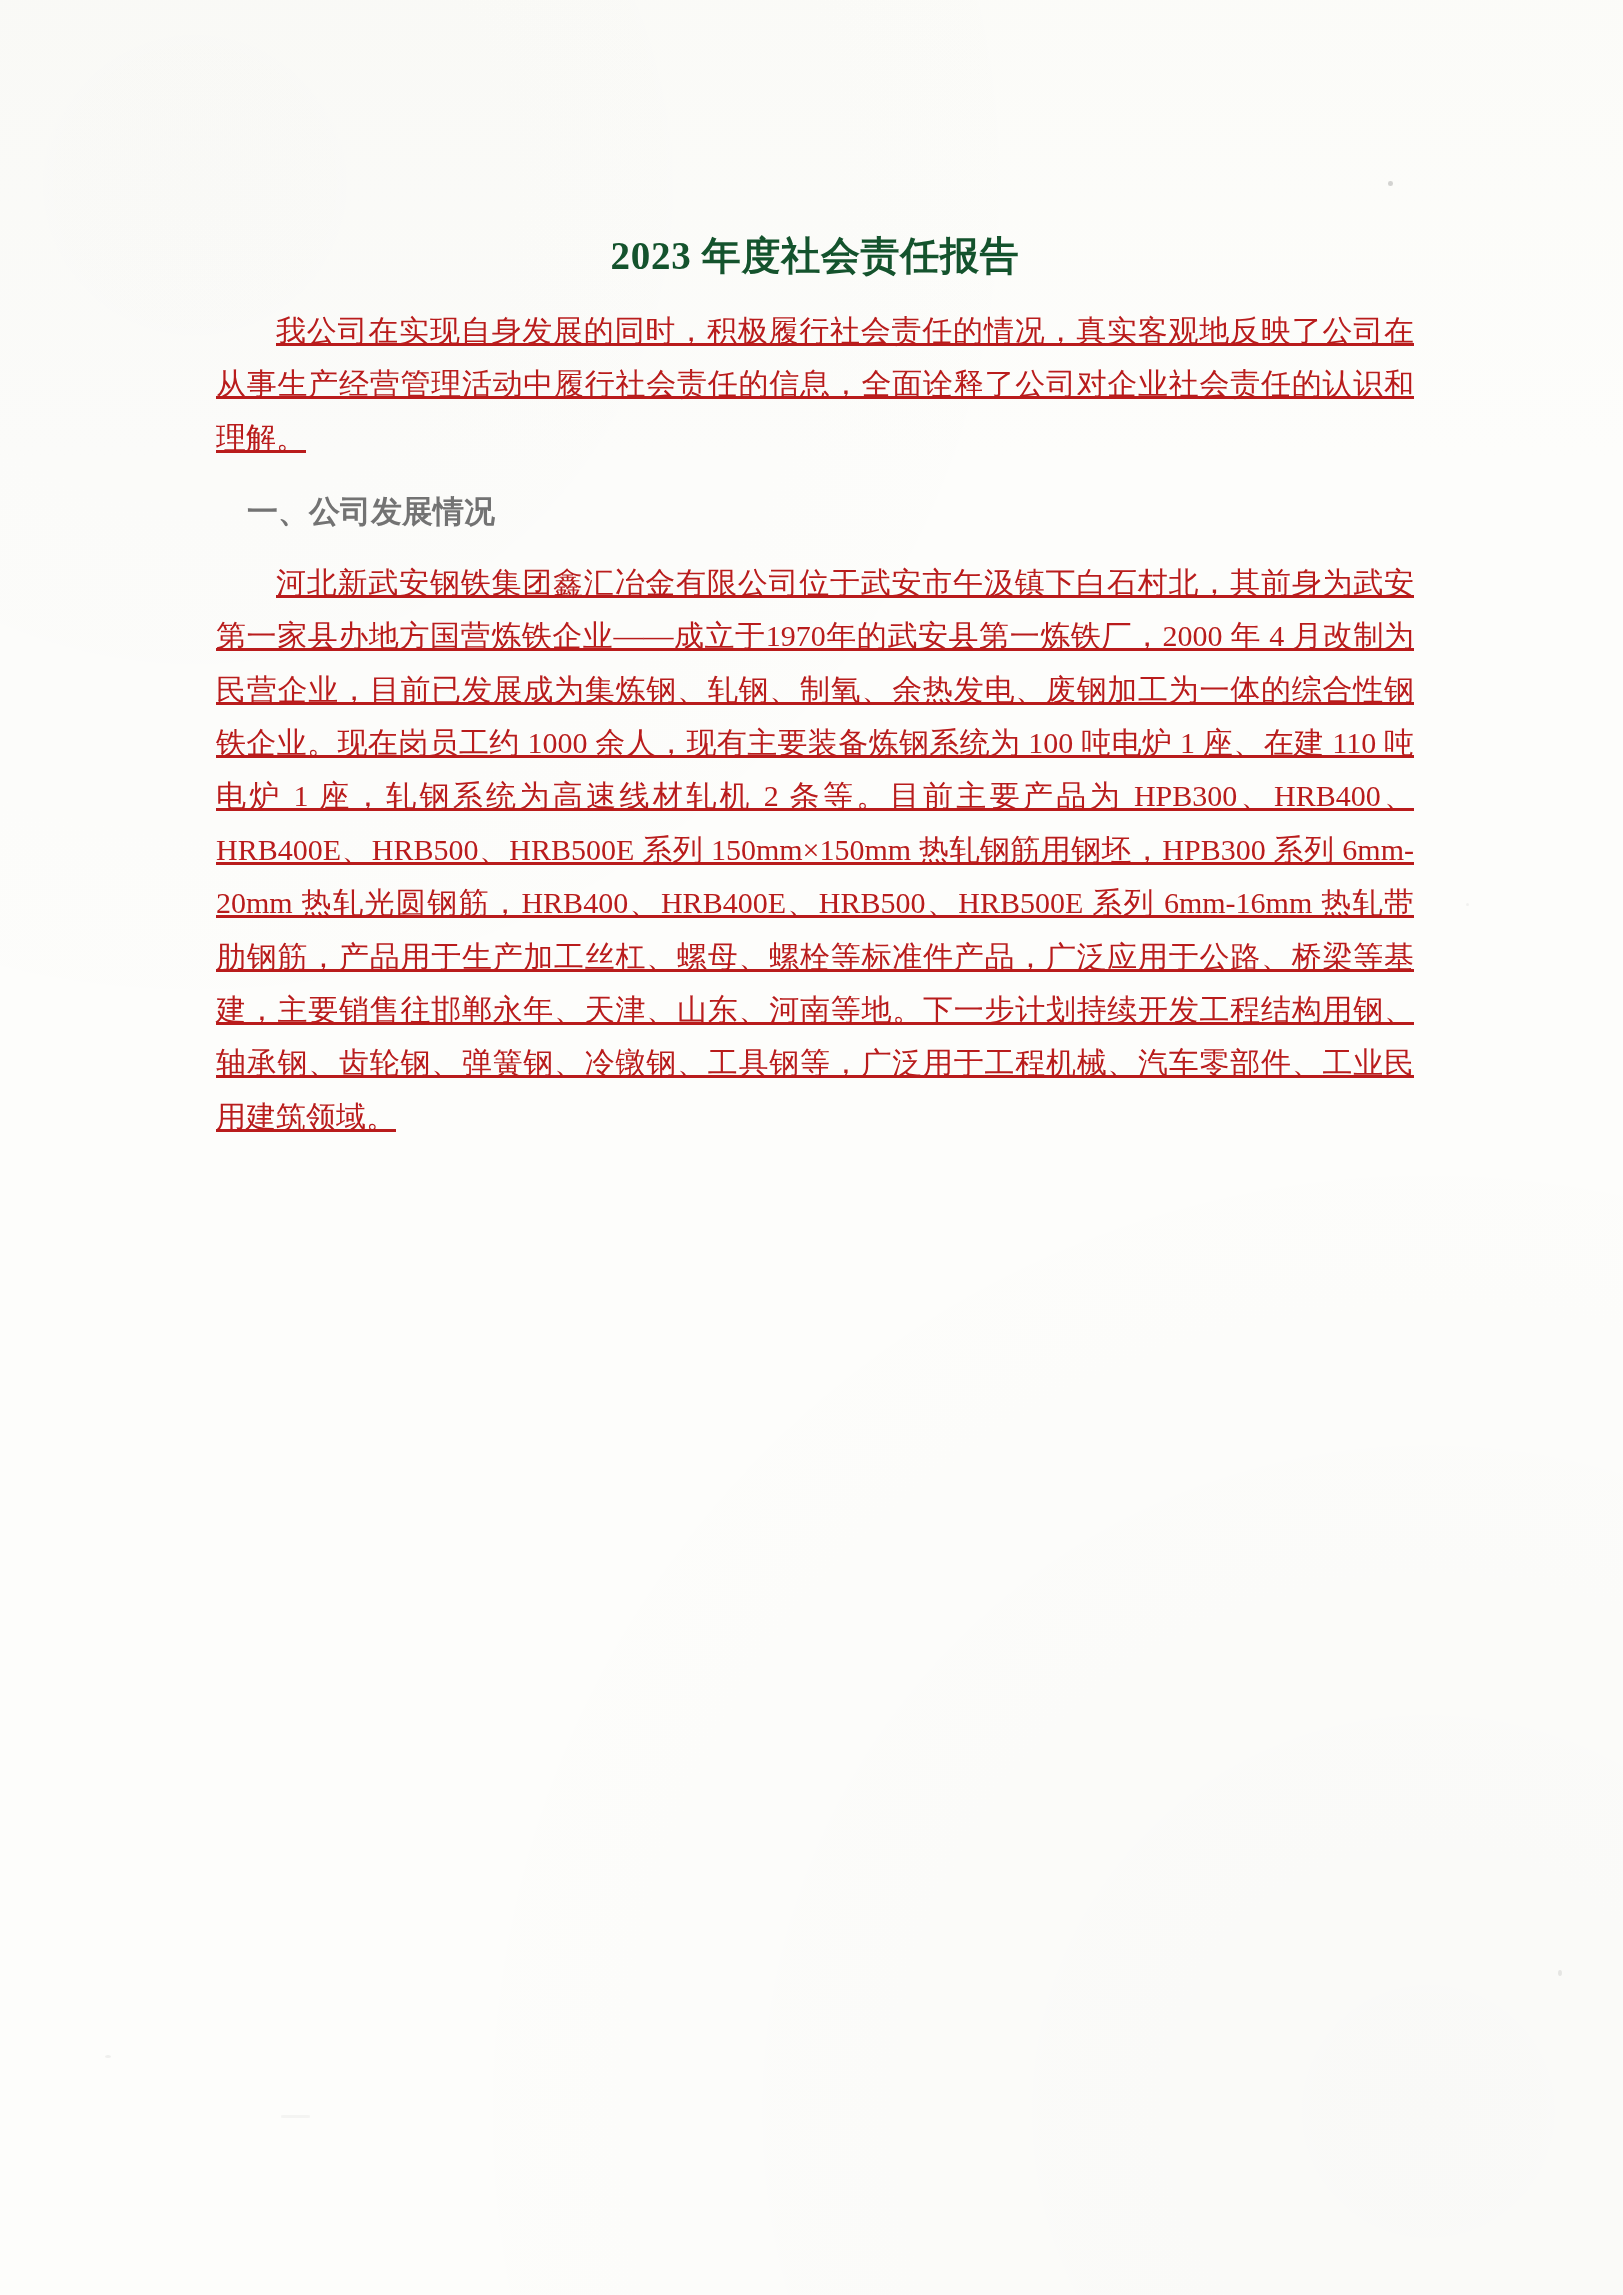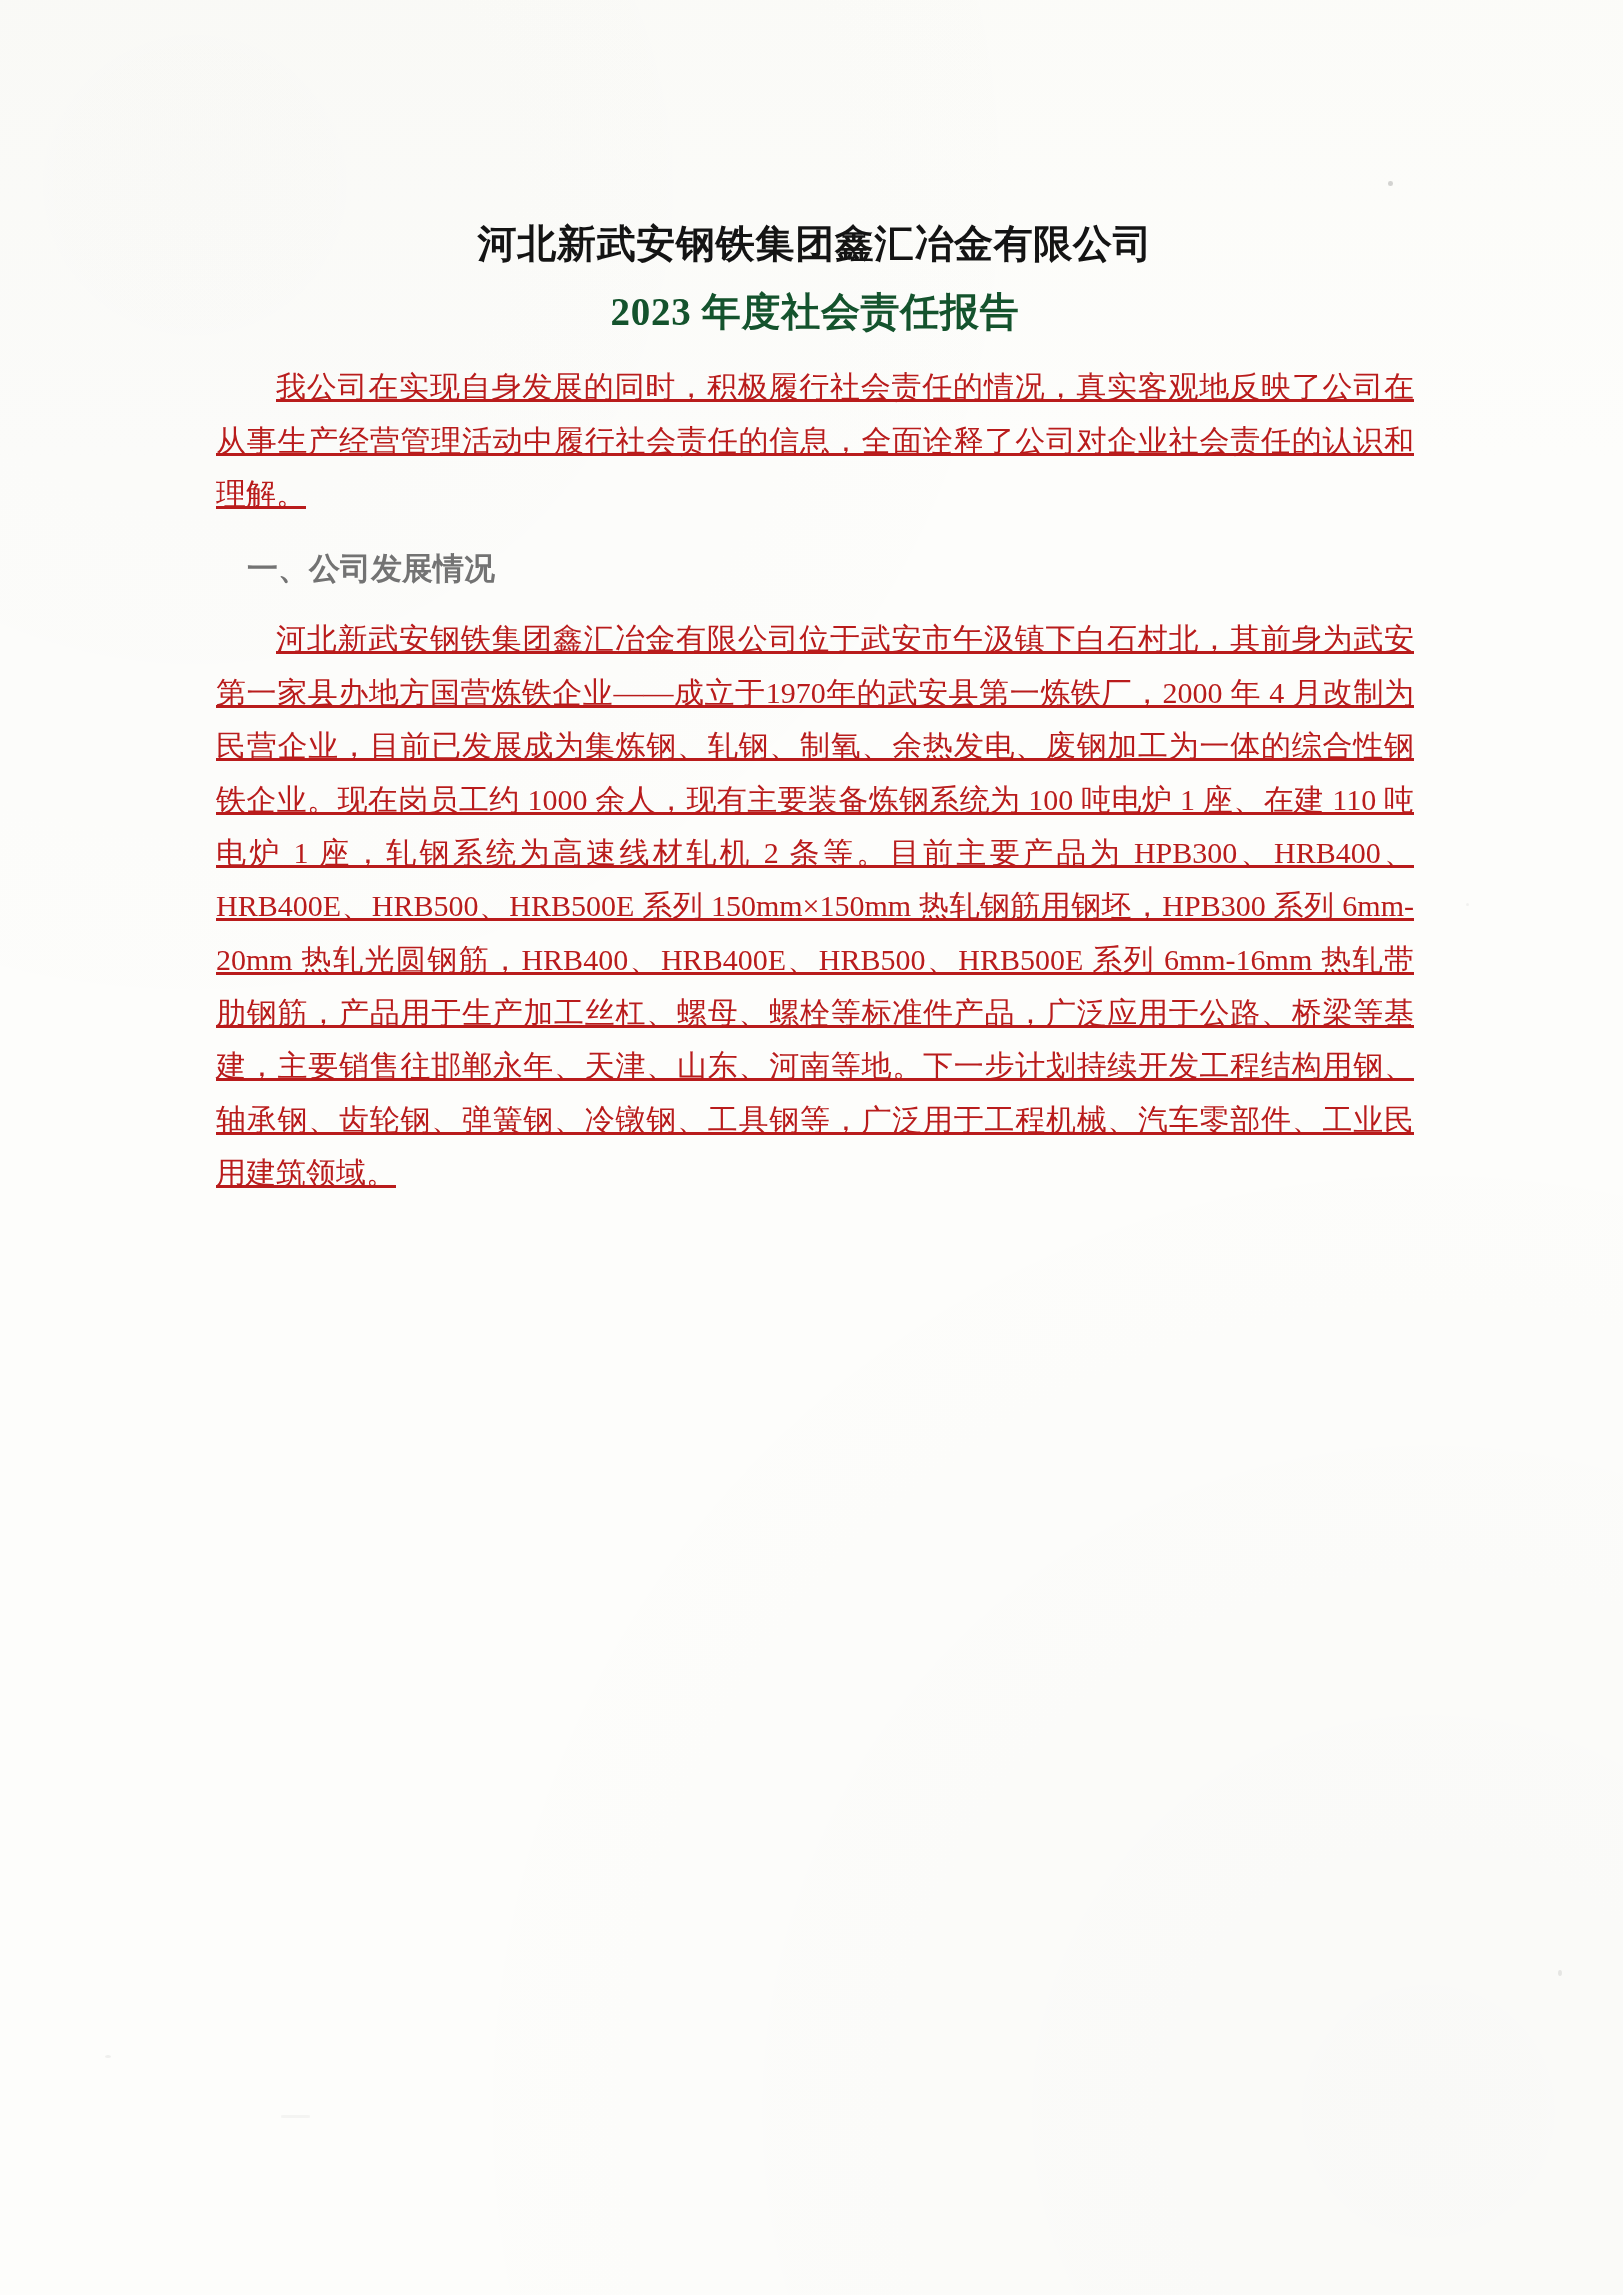--- a/index.html
+++ b/index.html
@@ -106,21 +106,20 @@
   <div class="paper-noise"></div>
 
   <div class="speck s1"></div>
   <div class="speck s2"></div>
   <div class="speck s3"></div>
   <div class="speck s4"></div>
   <div class="speck s5"></div>
 
   <div class="content">
 
-    <h1 class="doc-title">河北新武安钢铁集团鑫汇冶金有限公司</h1>
 
     <h1 class="doc-title-line2">2023 年度社会责任报告</h1>
 
     <p class="para">我公司在实现自身发展的同时，积极履行社会责任的情况，真实客观地反映了公司在从事生产经营管理活动中履行社会责任的信息，全面诠释了公司对企业社会责任的认识和理解。</p>
 
     <h2 class="section-heading">一、公司发展情况</h2>
 
     <p class="para tight">河北新武安钢铁集团鑫汇冶金有限公司位于武安市午汲镇下白石村北，其前身为武安第一家县办地方国营炼铁企业——成立于1970年的武安县第一炼铁厂，2000 年 4 月改制为民营企业，目前已发展成为集炼钢、轧钢、制氧、余热发电、废钢加工为一体的综合性钢铁企业。现在岗员工约 1000 余人，现有主要装备炼钢系统为 100 吨电炉 1 座、在建 110 吨电炉 1 座，轧钢系统为高速线材轧机 2 条等。目前主要产品为 HPB300、HRB400、HRB400E、HRB500、HRB500E 系列 150mm×150mm 热轧钢筋用钢坯，HPB300 系列 6mm-20mm 热轧光圆钢筋，HRB400、HRB400E、HRB500、HRB500E 系列 6mm-16mm 热轧带肋钢筋，产品用于生产加工丝杠、螺母、螺栓等标准件产品，广泛应用于公路、桥梁等基建，主要销售往邯郸永年、天津、山东、河南等地。下一步计划持续开发工程结构用钢、轴承钢、齿轮钢、弹簧钢、冷镦钢、工具钢等，广泛用于工程机械、汽车零部件、工业民用建筑领域。</p>
 
 

